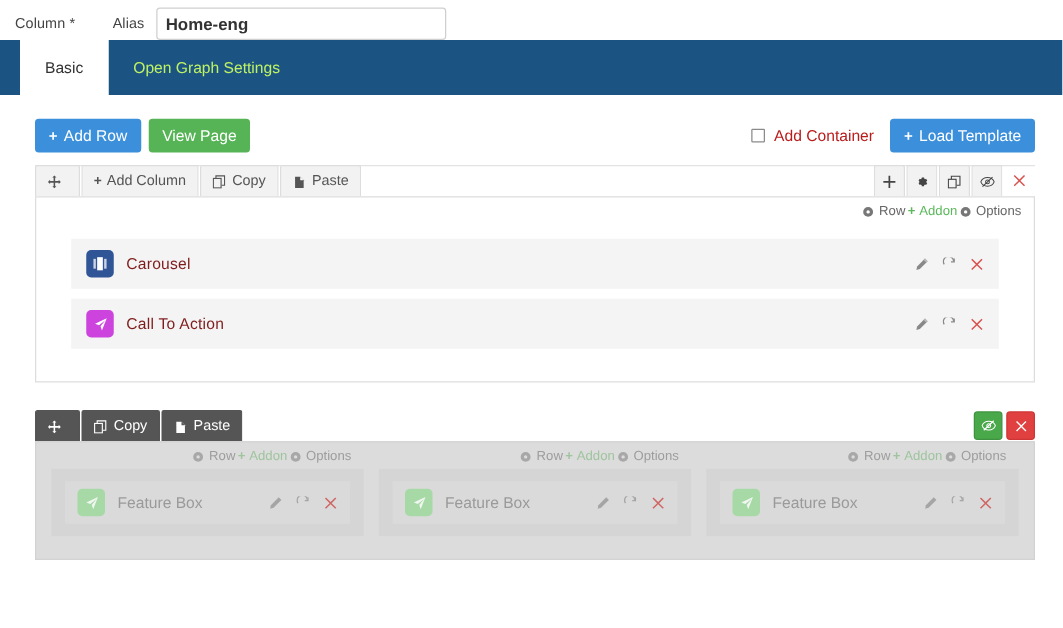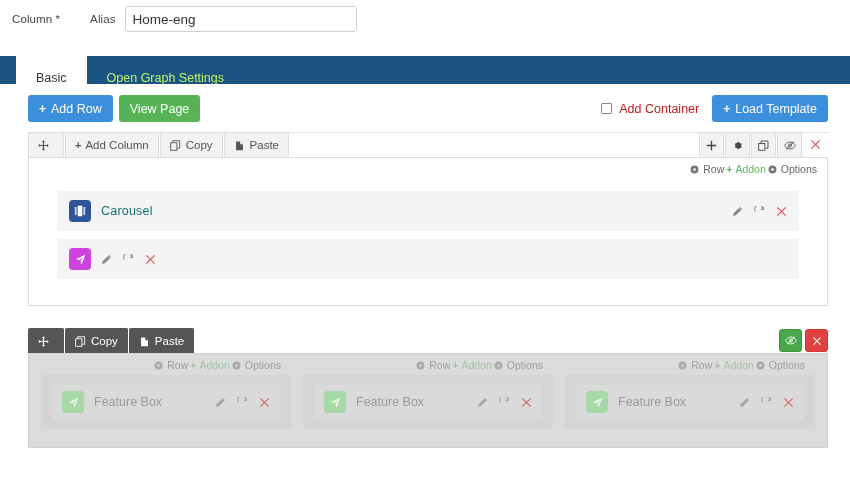--- a/index.html
+++ b/index.html
@@ -23,26 +23,26 @@
     font-size: 11.5px; color: #444; white-space: nowrap;
     margin-right: 9px; letter-spacing: .1px;
   }
   .txt-input {
     height: 26px; border: 1px solid #cfcfcf; border-radius: 3px;
     background: #fff; font-size: 13.5px; color: #333;
     padding: 0 7px; font-family: "Liberation Sans", sans-serif;
     outline: none;
   }
   #title-input { width: 440px; }
-  #alias-input { width: 232px; margin-left: 0; }
+  #alias-input { width: 232px; margin-left: 0; font-weight: bold; }
   .alias-wrap { margin-left: 21px; display: flex; align-items: center; }
 
   
   .navbar {
-    position: absolute; left: 0; top: 56px; width: 850px; height: 44px;
+    position: absolute; left: 0; top: 32px; width: 850px; height: 44px;
     background: #1b5383;
     display: flex; align-items: stretch;
   }
   .nav-tab {
     display: flex; align-items: center; padding: 0 20px;
     font-size: 12.5px; color: #bef264; cursor: pointer;
     white-space: nowrap;
   }
   .nav-tab.active {
     background: #ffffff; color: #333333;
@@ -130,21 +130,21 @@
   .addon-item {
     display: flex; align-items: center; height: 40px;
     background: #f4f4f4; margin-bottom: 8px; padding: 0 12px;
   }
   .addon-item:last-child { margin-bottom: 0; }
   .addon-ico {
     width: 22px; height: 22px; border-radius: 4px; margin-right: 10px;
     display: inline-flex; align-items: center; justify-content: center;
     flex: 0 0 auto;
   }
-  .addon-name { font-size: 12.5px; color: #0f766e; flex: 1 1 auto; letter-spacing: .2px; }
+  .addon-name { font-size: 12.5px; color: #7f1d1d; flex: 1 1 auto; letter-spacing: .2px; }
   .addon-tools { display: inline-flex; align-items: center; gap: 11px; }
   .tool { cursor: pointer; display: inline-flex; align-items: center; }
 
   
   .row2-wrap { position: relative; margin: 22px 22px 0 28px; }
   .row2-body {
     background: #dcdcdc; border: 1px solid #d2d2d2; position: relative;
     padding-bottom: 18px;
   }
   .row2-cols { display: flex; gap: 12px; padding: 0 12px; }
@@ -339,20 +339,21 @@
             </span>
           </span>
         </div>
 
         <div class="addon-item">
           <span class="addon-ico" style="background:#cc44dd">
             <svg width="13" height="13" viewBox="0 0 16 16">
               <path d="M14 2 L2.5 7.4 L6.4 8.8 L12.6 4 L7.9 9.9 L9.3 14 Z" fill="#fff"></path>
             </svg>
           </span>
+          <span class="addon-name">Call To Action</span>
           <span class="addon-tools">
             <span class="tool">
               <svg width="11" height="11" viewBox="0 0 16 16">
                 <path d="M11.6 1.3 L14.7 4.4 L5.6 13.5 L1.6 14.4 L2.5 10.4 Z" fill="#888"></path>
                 <path d="M11.6 1.3 L14.7 4.4 L13.2 5.9 L10.1 2.8 Z" fill="#bbb"></path>
               </svg>
             </span>
             <span class="tool">
               <svg width="11" height="11" viewBox="0 0 16 16">
                 <path d="M13 4.2A6 6 0 102 8" fill="none" stroke="#888" stroke-width="1.5"></path>

